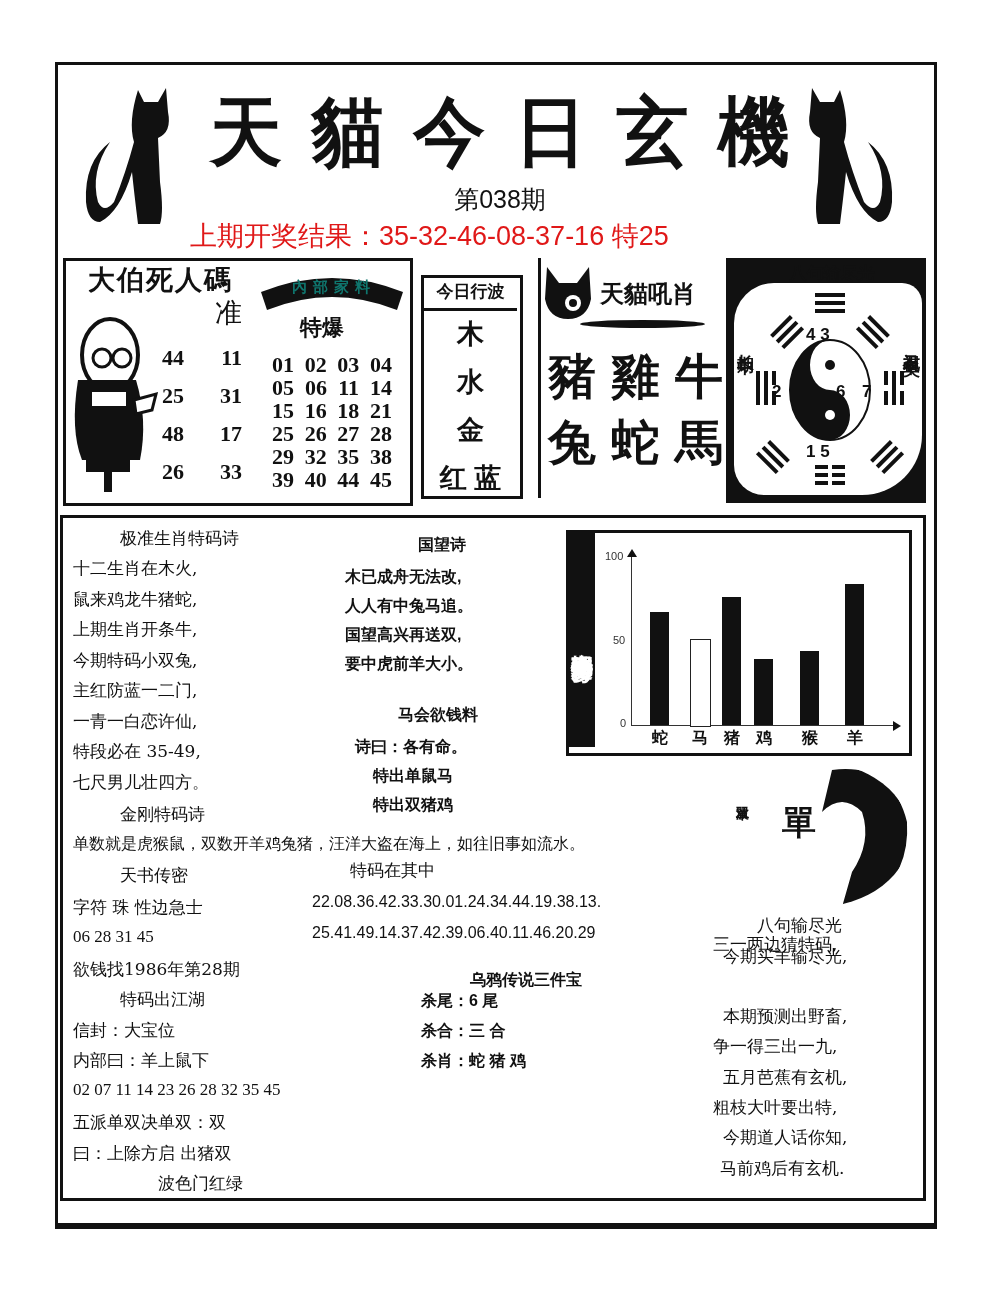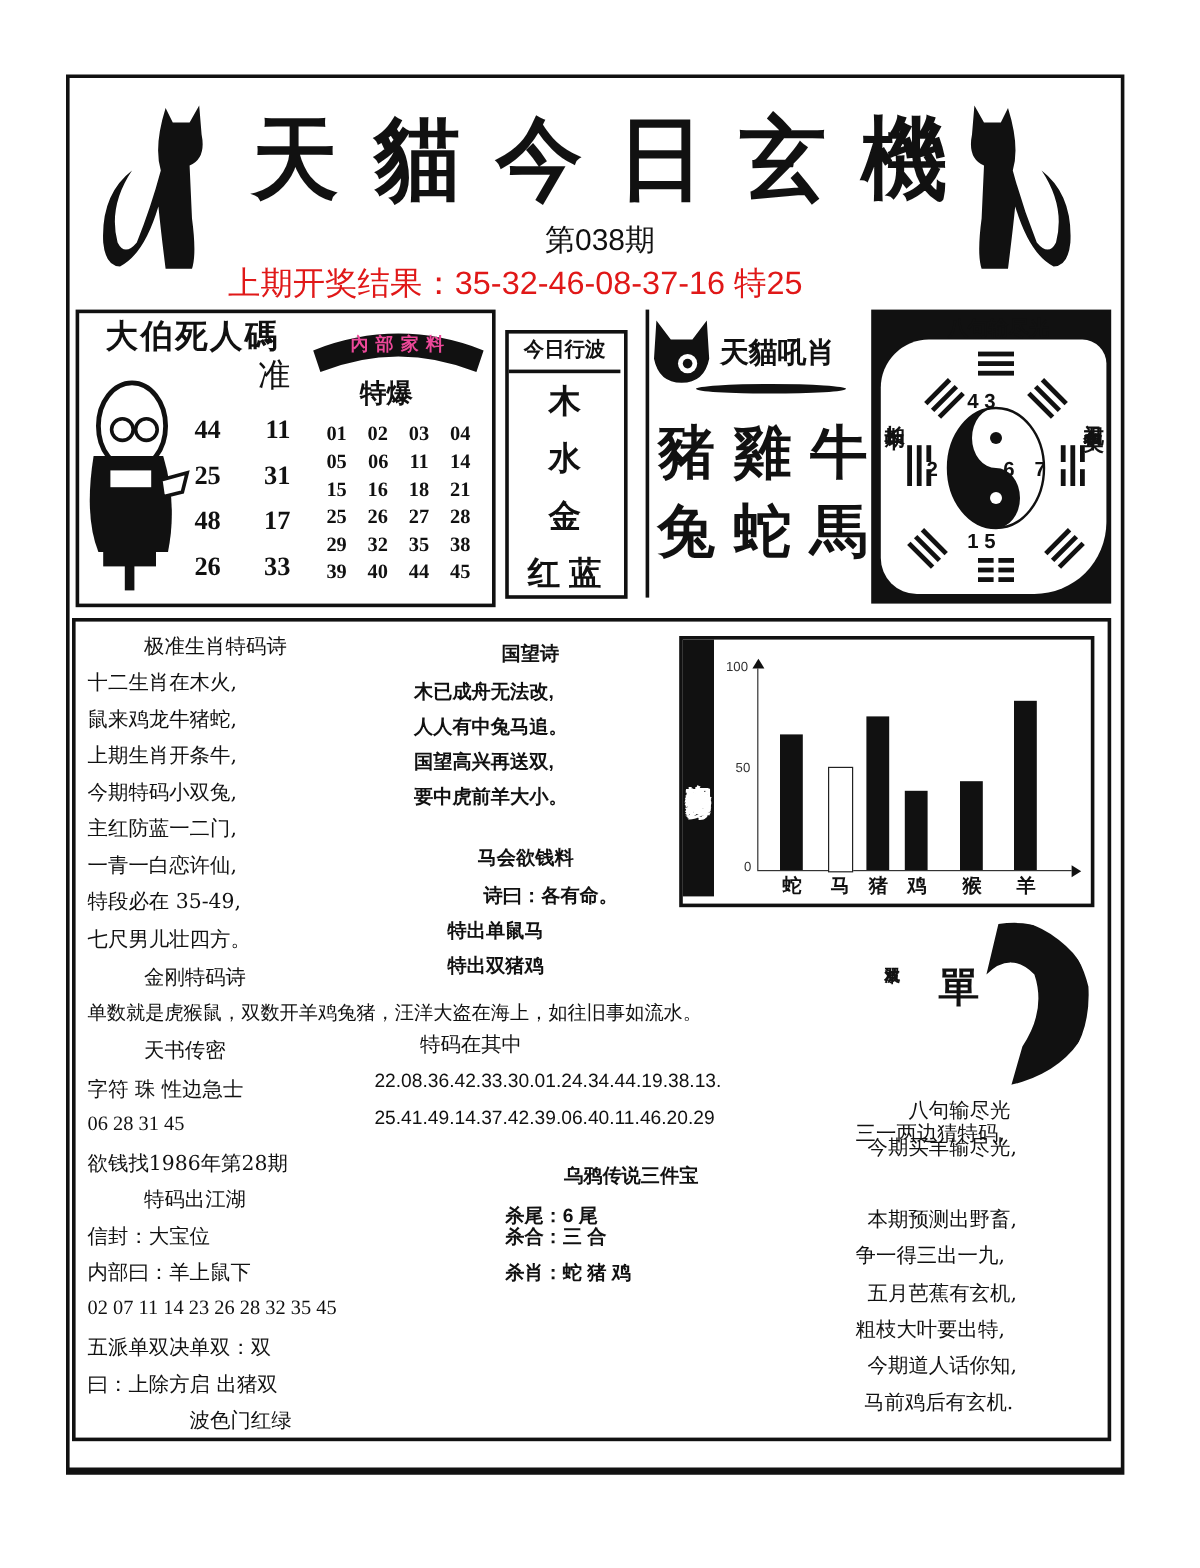--- a/index.html
+++ b/index.html
@@ -17,21 +17,21 @@
   .cat{width:110px;height:150px;}
 
   
   .box1{left:63px;top:258px;width:344px;height:242px;border:3px solid #111;}
   .box1-title{left:88px;top:262px;font-size:27px;font-weight:bold;font-family:"DejaVu Serif",serif;letter-spacing:2px;}
   .zhun{left:215px;top:295px;font-size:27px;font-family:"DejaVu Serif",serif;}
   .pairs{left:162px;top:345px;width:80px;font-weight:bold;font-size:22px;font-family:"Liberation Serif",serif;}
   .pairs div{height:38px;display:flex;justify-content:space-between;}
   .nb-banner{left:257px;top:272px;width:150px;height:40px;}
   .nb-sub{left:300px;top:313px;font-weight:bold;font-size:22px;text-align:right;}
-  .grid16{left:272px;top:352px;width:120px;font-size:17px;font-weight:bold;font-family:"Liberation Serif",serif;text-align:center;}
+  .grid16{left:272px;top:352px;width:120px;font-size:22px;font-weight:bold;font-family:"Liberation Serif",serif;text-align:center;}
   .grid16 .row{display:flex;justify-content:space-between;height:23px;}
 
   
   .box2{left:421px;top:275px;width:96px;height:218px;border:3px solid #111;}
   .box2-head{left:424px;top:278px;width:93px;height:30px;border-bottom:3px solid #111;text-align:center;font-family:"Liberation Sans",sans-serif;font-size:17px;font-weight:bold;line-height:28px;}
   .wave{left:424px;top:312px;width:93px;text-align:center;font-family:"Liberation Sans",sans-serif;font-size:27px;font-weight:bold;}
   .wave div{height:48px;line-height:44px;}
 
   
   .box3{left:538px;top:258px;width:185px;height:240px;border-left:3px solid #111;}
@@ -116,21 +116,21 @@
       <span>17</span>
     </div>
   <div>
       <span>26</span>
       <span>33</span>
     </div>
 </div>
 <svg class="abs nb-banner" viewBox="0 0 150 40">
   <path d="M4 20 Q75 -8 146 20 L140 38 Q75 12 10 38Z" fill="#111"></path>
 </svg>
-<div class="abs" style="left:272px;top:278px;width:124px;text-align:center;color:#ec4899;font-weight:bold;font-size:15px;letter-spacing:6px;">內部家料</div>
+<div class="abs" style="left:272px;top:278px;width:124px;text-align:center;color:#0f766e;font-weight:bold;font-size:15px;letter-spacing:6px;">內部家料</div>
 <div class="abs nb-sub">特爆</div>
 <div class="abs grid16">
   <div class="row">
       <span>01</span>
       <span>02</span>
       <span>03</span>
       <span>04</span>
     </div>
   <div class="row">
       <span>05</span>
@@ -267,21 +267,21 @@
 
 <div class="abs tb" style="left:418px;top:535px;">国望诗</div>
 <div class="abs tb poem2" style="left:345px;top:567px;">
   <div>木已成舟无法改,</div>
   <div>人人有中兔马追。</div>
   <div>国望高兴再送双,</div>
   <div>要中虎前羊大小。</div>
 </div>
 
 <div class="abs tb" style="left:398px;top:705px;">马会欲钱料</div>
-<div class="abs tb" style="left:355px;top:737px;margin-left:48px;">诗曰：各有命。</div>
+<div class="abs tb" style="left:355px;top:737px;">诗曰：各有命。</div>
 <div class="abs tb" style="left:373px;top:766px;">特出单鼠马</div>
 <div class="abs tb" style="left:373px;top:795px;">特出双猪鸡</div>
 
 <div class="abs chartbox"></div>
 <div class="abs chart-side">今期特码走势参考</div>
 <div class="abs y-axis"></div>
 <div class="abs x-axis"></div>
 <div class="abs" style="left:627px;top:549px;width:0;height:0;border-left:5px solid transparent;border-right:5px solid transparent;border-bottom:8px solid #111;"></div>
 <div class="abs" style="left:893px;top:721px;width:0;height:0;border-top:5px solid transparent;border-bottom:5px solid transparent;border-left:8px solid #111;"></div>
 <div class="abs ytick" style="left:605px;top:550px;">100</div>
@@ -316,21 +316,21 @@
 
 <div class="abs t" style="left:120px;top:988px;">特码出江湖</div>
 <div class="abs t" style="left:73px;top:1019px;">信封：大宝位</div>
 <div class="abs t" style="left:73px;top:1049px;">内部曰：羊上鼠下</div>
 <div class="abs t" style="left:73px;top:1080px;font-family:'Liberation Serif',serif;">02 07 11 14 23 26 28 32 35 45</div>
 <div class="abs t" style="left:73px;top:1111px;">五派单双决单双：双</div>
 <div class="abs t" style="left:73px;top:1142px;">曰：上除方启 出猪双</div>
 <div class="abs t" style="left:158px;top:1172px;">波色门红绿</div>
 
 <div class="abs tb" style="left:470px;top:970px;">乌鸦传说三件宝</div>
-<div class="abs tb" style="left:421px;top:991px;margin-top:12px;">杀尾：6 尾</div>
+<div class="abs tb" style="left:421px;top:991px;">杀尾：6 尾</div>
 <div class="abs tb" style="left:421px;top:1021px;">杀合：三 合</div>
 <div class="abs tb" style="left:421px;top:1051px;">杀肖：蛇 猪 鸡</div>
 
 <div class="abs photo">
   <svg width="188" height="145" viewBox="0 0 188 145">
     <path d="M110 8 Q170 0 185 60 Q188 110 150 140 L120 145 L130 110 Q150 80 140 50 Q120 30 100 50 Z" fill="#111"></path>
     <path d="M120 40 Q110 70 118 95 Q135 110 140 80 Q142 50 120 40Z" fill="#fff"></path>
   </svg>
 </div>
 <div class="abs" style="left:782px;top:800px;font-size:34px;font-weight:bold;font-family:'DejaVu Serif',serif;">單</div>

